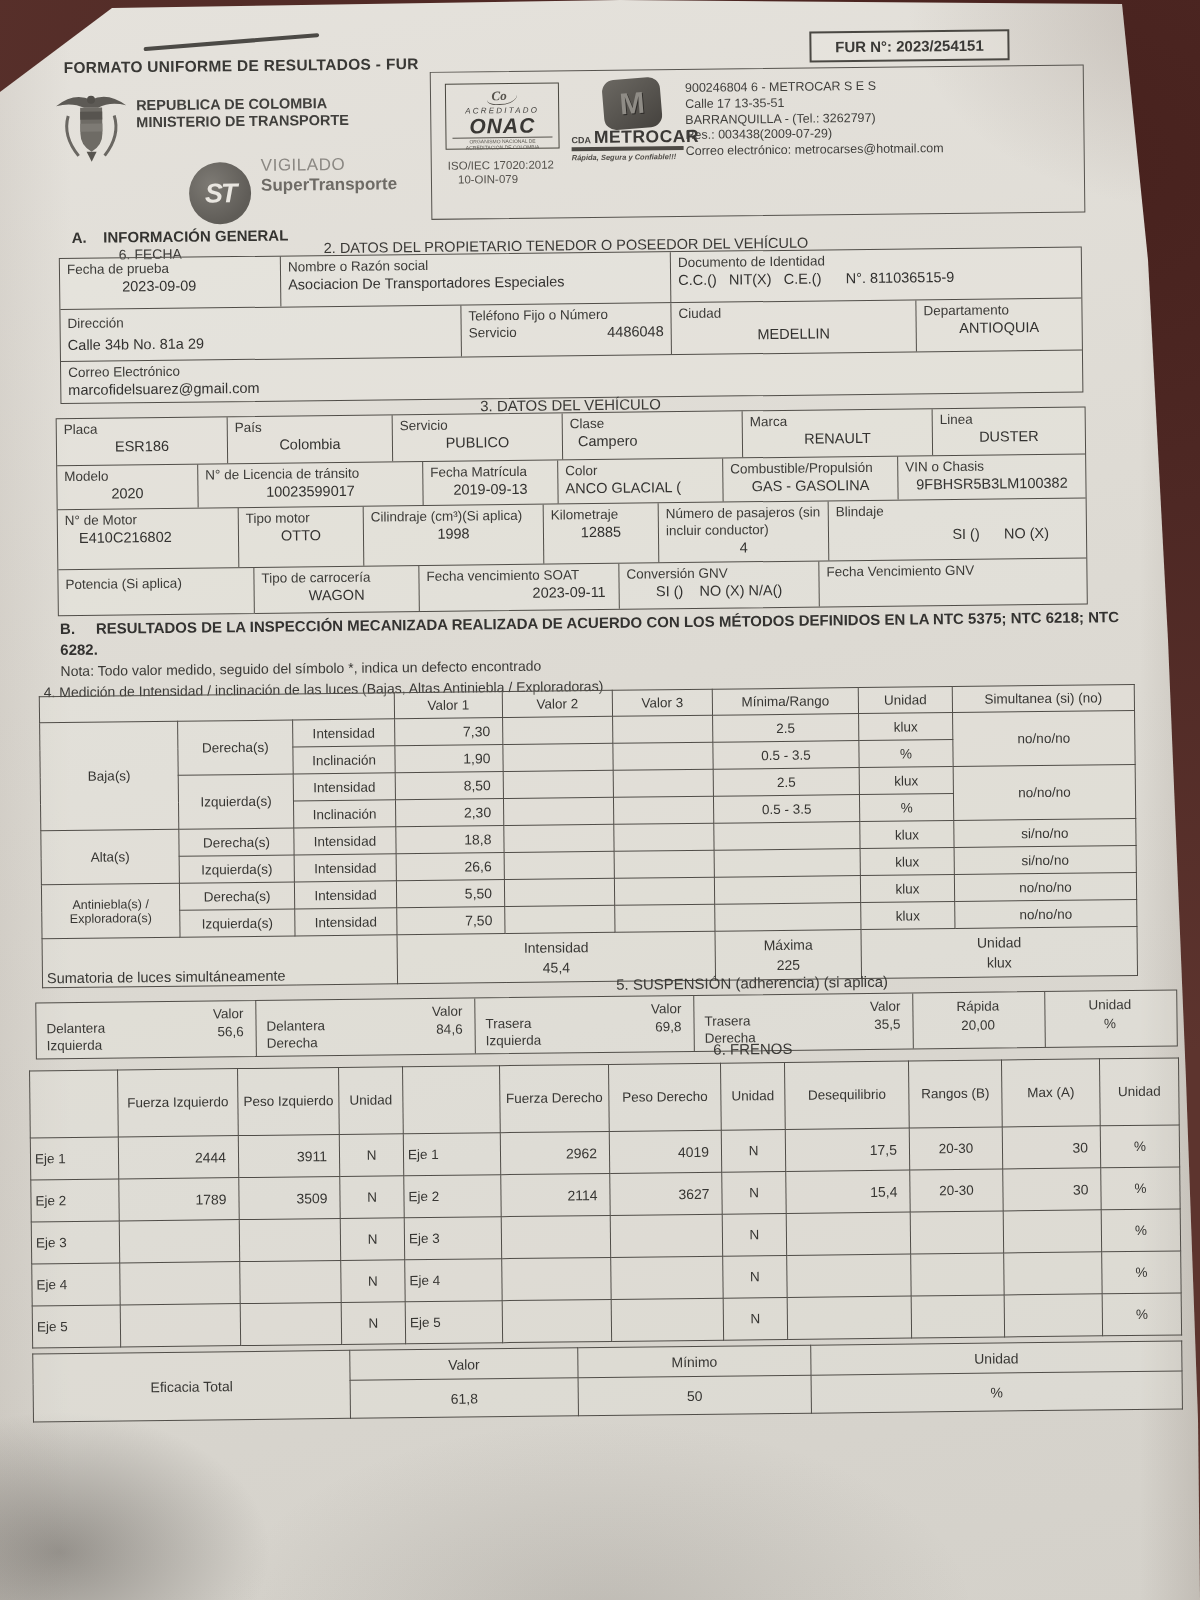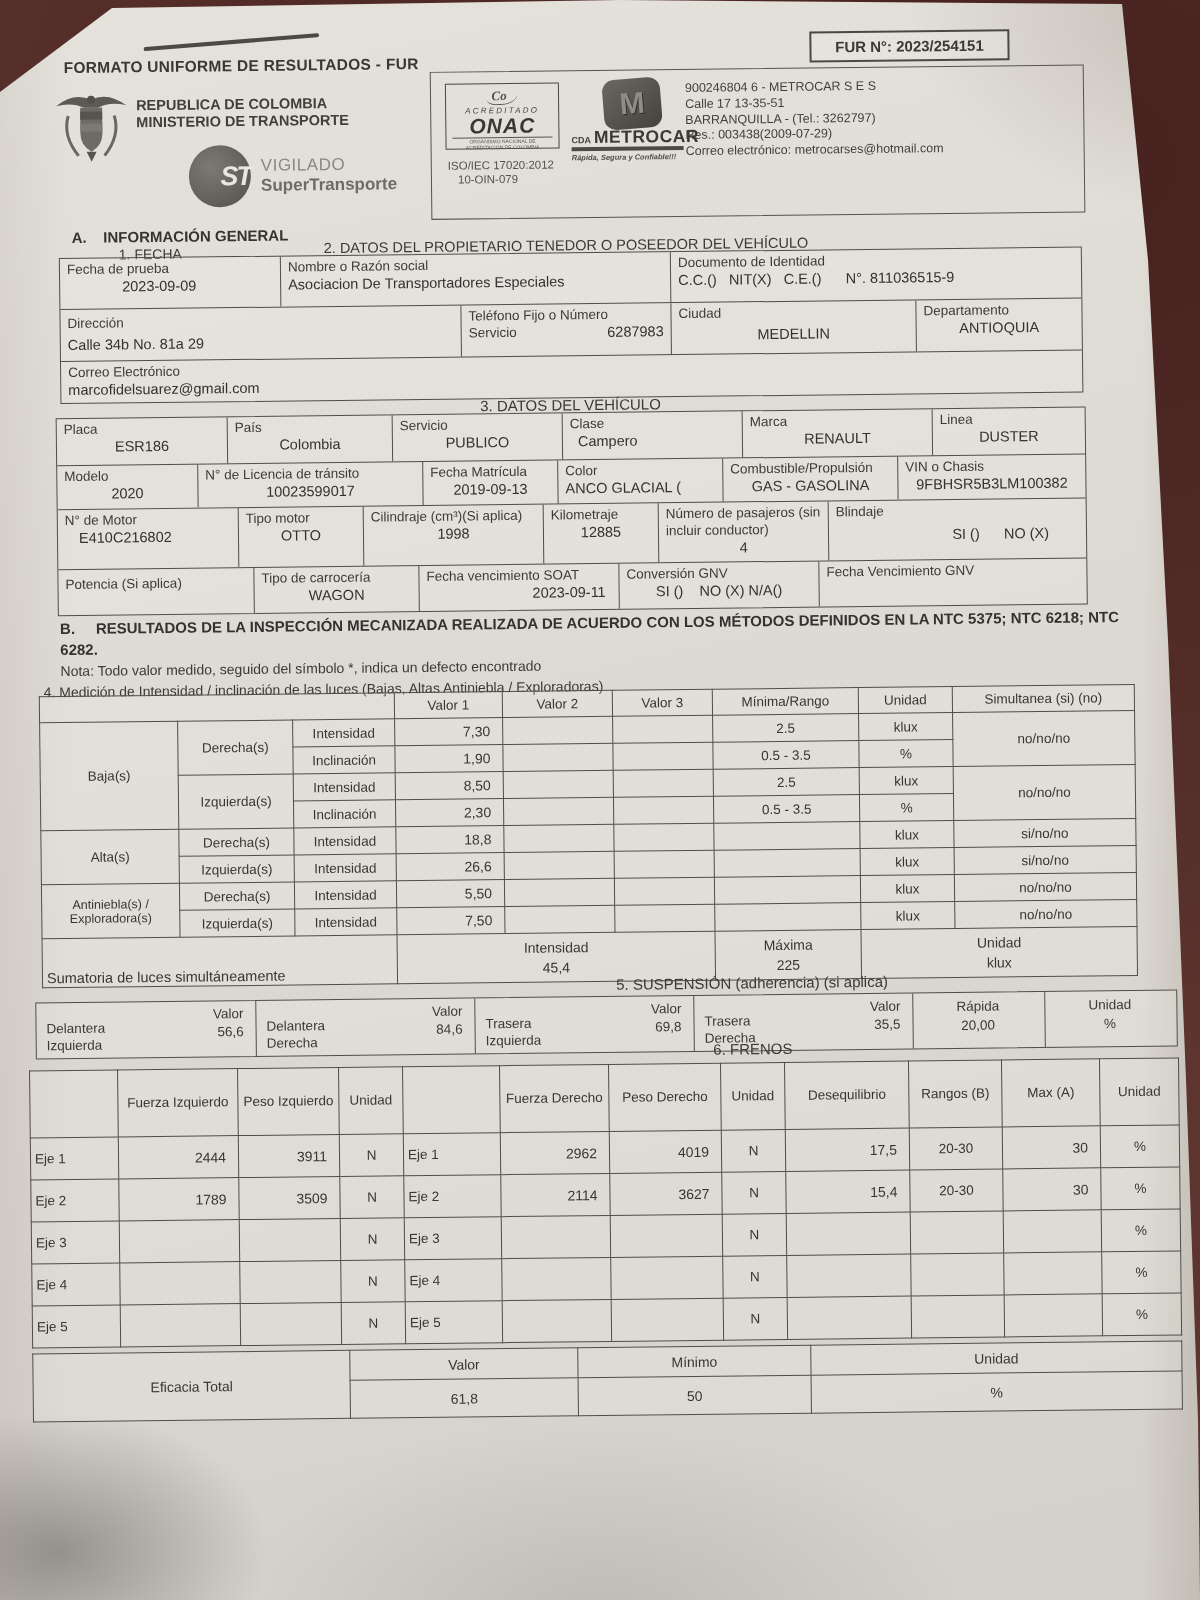--- a/index.html
+++ b/index.html
@@ -19,22 +19,22 @@
   .content{position:absolute;inset:0;transform:rotate(-0.65deg);transform-origin:600px 800px;color:#3a3936;}
   .abs{position:absolute;}
   .pre{white-space:pre-wrap;}
   .pen-mark{left:152px;top:36px;width:176px;height:4px;background:#4c4a46;border-radius:2px;transform:rotate(-4deg);}
   .form-title{left:72px;top:53px;font-size:15.5px;font-weight:600;letter-spacing:.3px;color:#393835;}
   .fur-box{left:818px;top:34px;width:196px;height:27px;border:2px solid #4a4843;display:flex;align-items:center;justify-content:center;
            font-size:15px;font-weight:600;color:#3a3936;background:rgba(235,232,226,.4);}
   
   .coat{left:58px;top:84px;}
   .rep{left:144px;top:92px;font-size:14.5px;font-weight:600;line-height:17px;color:#403f3c;}
-  .st-circle{left:196px;top:141px;width:62px;height:62px;border-radius:50%;
-      background:radial-gradient(circle at 35% 35%, #7d7a74, #5f5c57 70%);display:flex;align-items:center;justify-content:flex-end;}
+  .st-circle{left:196px;top:158px;width:62px;height:62px;border-radius:50%;
+      background:radial-gradient(circle at 35% 35%, #7d7a74, #5f5c57 70%);display:flex;align-items:center;justify-content:center;}
   .st-circle span{font-style:italic;font-weight:bold;font-size:27px;color:#e9e6e0;letter-spacing:-2px;}
   .st-text{left:268px;top:152px;line-height:20px;}
   .st-text .v1{font-size:17px;color:#8b8883;letter-spacing:.5px;}
   .st-text .v2{font-size:17px;color:#6e6b66;font-weight:600;}
   .logos-box{left:438px;top:70px;width:652px;height:146px;border:1.6px solid #56534e;}
   .onac-box{left:14px;top:11px;width:114px;height:66px;border:1.7px solid #49473f;text-align:center;padding-top:2px;box-sizing:border-box;}
   .onac-co{font-family:"Liberation Serif",serif;font-style:italic;font-weight:bold;font-size:13px;color:#55524c;border-bottom:1.5px solid #55524c;border-radius:0 0 60% 30%;display:inline-block;padding:0 10px 0 4px;}
   .onac-acr{font-size:8px;font-style:italic;letter-spacing:2.2px;color:#454340;margin-top:1px;}
   .onac-name{font-size:21px;font-weight:800;font-style:italic;letter-spacing:1px;color:#393734;line-height:21px;}
   .onac-sub{font-size:5px;color:#5a5751;line-height:5.5px;border-top:1px solid #55524c;margin:1px 6px 0 6px;padding-top:1px;}
@@ -151,21 +151,21 @@
       <div class="abs company">
         <div>900246804 6 - METROCAR S E S</div>
         <div>Calle 17 13-35-51</div>
         <div>BARRANQUILLA -  (Tel.: 3262797)</div>
         <div>Res.: 003438(2009-07-29)</div>
         <div>Correo electrónico: metrocarses@hotmail.com</div>
       </div>
     </div>
 
     <div class="abs secA-title pre">A.    INFORMACIÓN GENERAL</div>
-    <div class="abs sub1">1. FECHA</div>
+    <div class="abs sub1">6. FECHA</div>
     <div class="abs sub2">2. DATOS DEL PROPIETARIO TENEDOR O POSEEDOR DEL VEHÍCULO</div>
 
     <div class="abs dtbl tblA">
       <div class="drow" style="height:50px">
         <div class="dcell" style="width:220px">
           <span class="lbl">Fecha de prueba</span>
           <span class="val" style="padding-left:55px">2023-09-09</span>
         </div>
         <div class="dcell" style="width:390px">
           <span class="lbl">Nombre o Razón social</span>
@@ -178,21 +178,21 @@
       </div>
       <div class="drow" style="height:52px">
         <div class="dcell" style="width:400px">
           <span class="lbl" style="padding-top:3px">Dirección</span>
           <span class="val" style="padding-top:4px">Calle 34b No. 81a 29</span>
         </div>
         <div class="dcell" style="width:210px">
           <span class="lbl">Teléfono Fijo o Número</span>
           <span class="lbl" style="display:flex;justify-content:space-between">
             <span>Servicio</span>
-            <span class="val" style="display:inline">6287983</span>
+            <span class="val" style="display:inline">4486048</span>
           </span>
         </div>
         <div class="dcell" style="width:245px">
           <span class="lbl">Ciudad</span>
           <span class="val tc" style="padding-top:4px">MEDELLIN</span>
         </div>
         <div class="dcell" style="flex:1">
           <span class="lbl">Departamento</span>
           <span class="val tc">ANTIOQUIA</span>
         </div>

